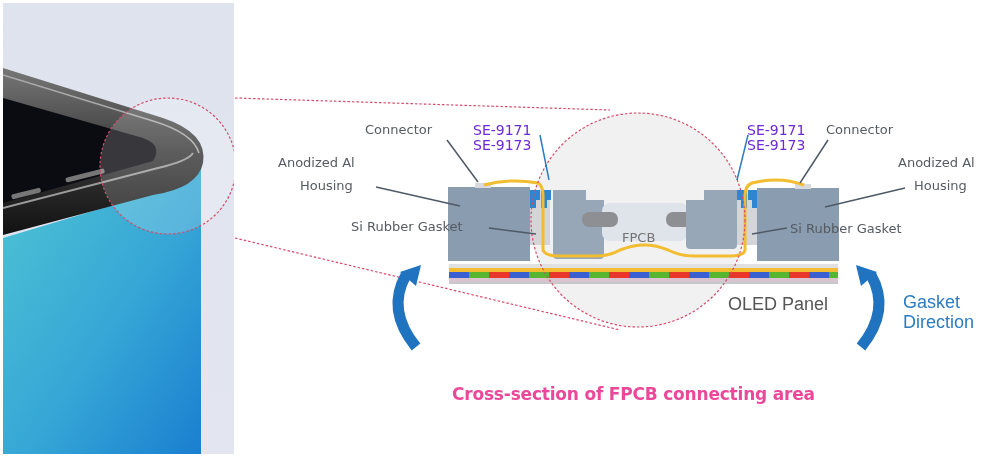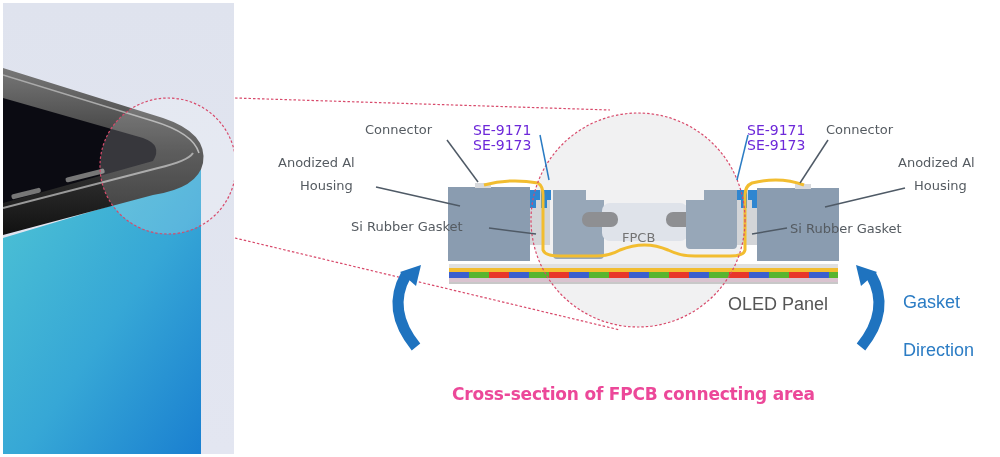--- a/index.html
+++ b/index.html
@@ -135,15 +135,15 @@
 <div class="lbl blue" style="left:747px;top:123px;">SE-9171</div>
 <div class="lbl blue" style="left:747px;top:138px;">SE-9173</div>
 <div class="lbl" style="left:826px;top:121px;">Connector</div>
 <div class="lbl" style="left:898px;top:154px;">Anodized Al</div>
 <div class="lbl" style="left:914px;top:177px;">Housing</div>
 <div class="lbl" style="left:790px;top:220px;">Si Rubber Gasket</div>
 
 <div class="lbl" style="left:622px;top:229px;color:#737373;">FPCB</div>
 <div class="lbl small" style="left:728px;top:295px;color:#555;">OLED Panel</div>
 <div class="lbl small" style="left:903px;top:293px;color:#2b7cc4;">Gasket</div>
-<div class="lbl small" style="left:903px;top:313px;color:#2b7cc4;margin-top:28px;">Direction</div>
+<div class="lbl small" style="left:903px;top:313px;color:#2b7cc4;">Direction</div>
 
 <div id="caption">Cross-section of FPCB connecting area</div>
 
 </body></html>

